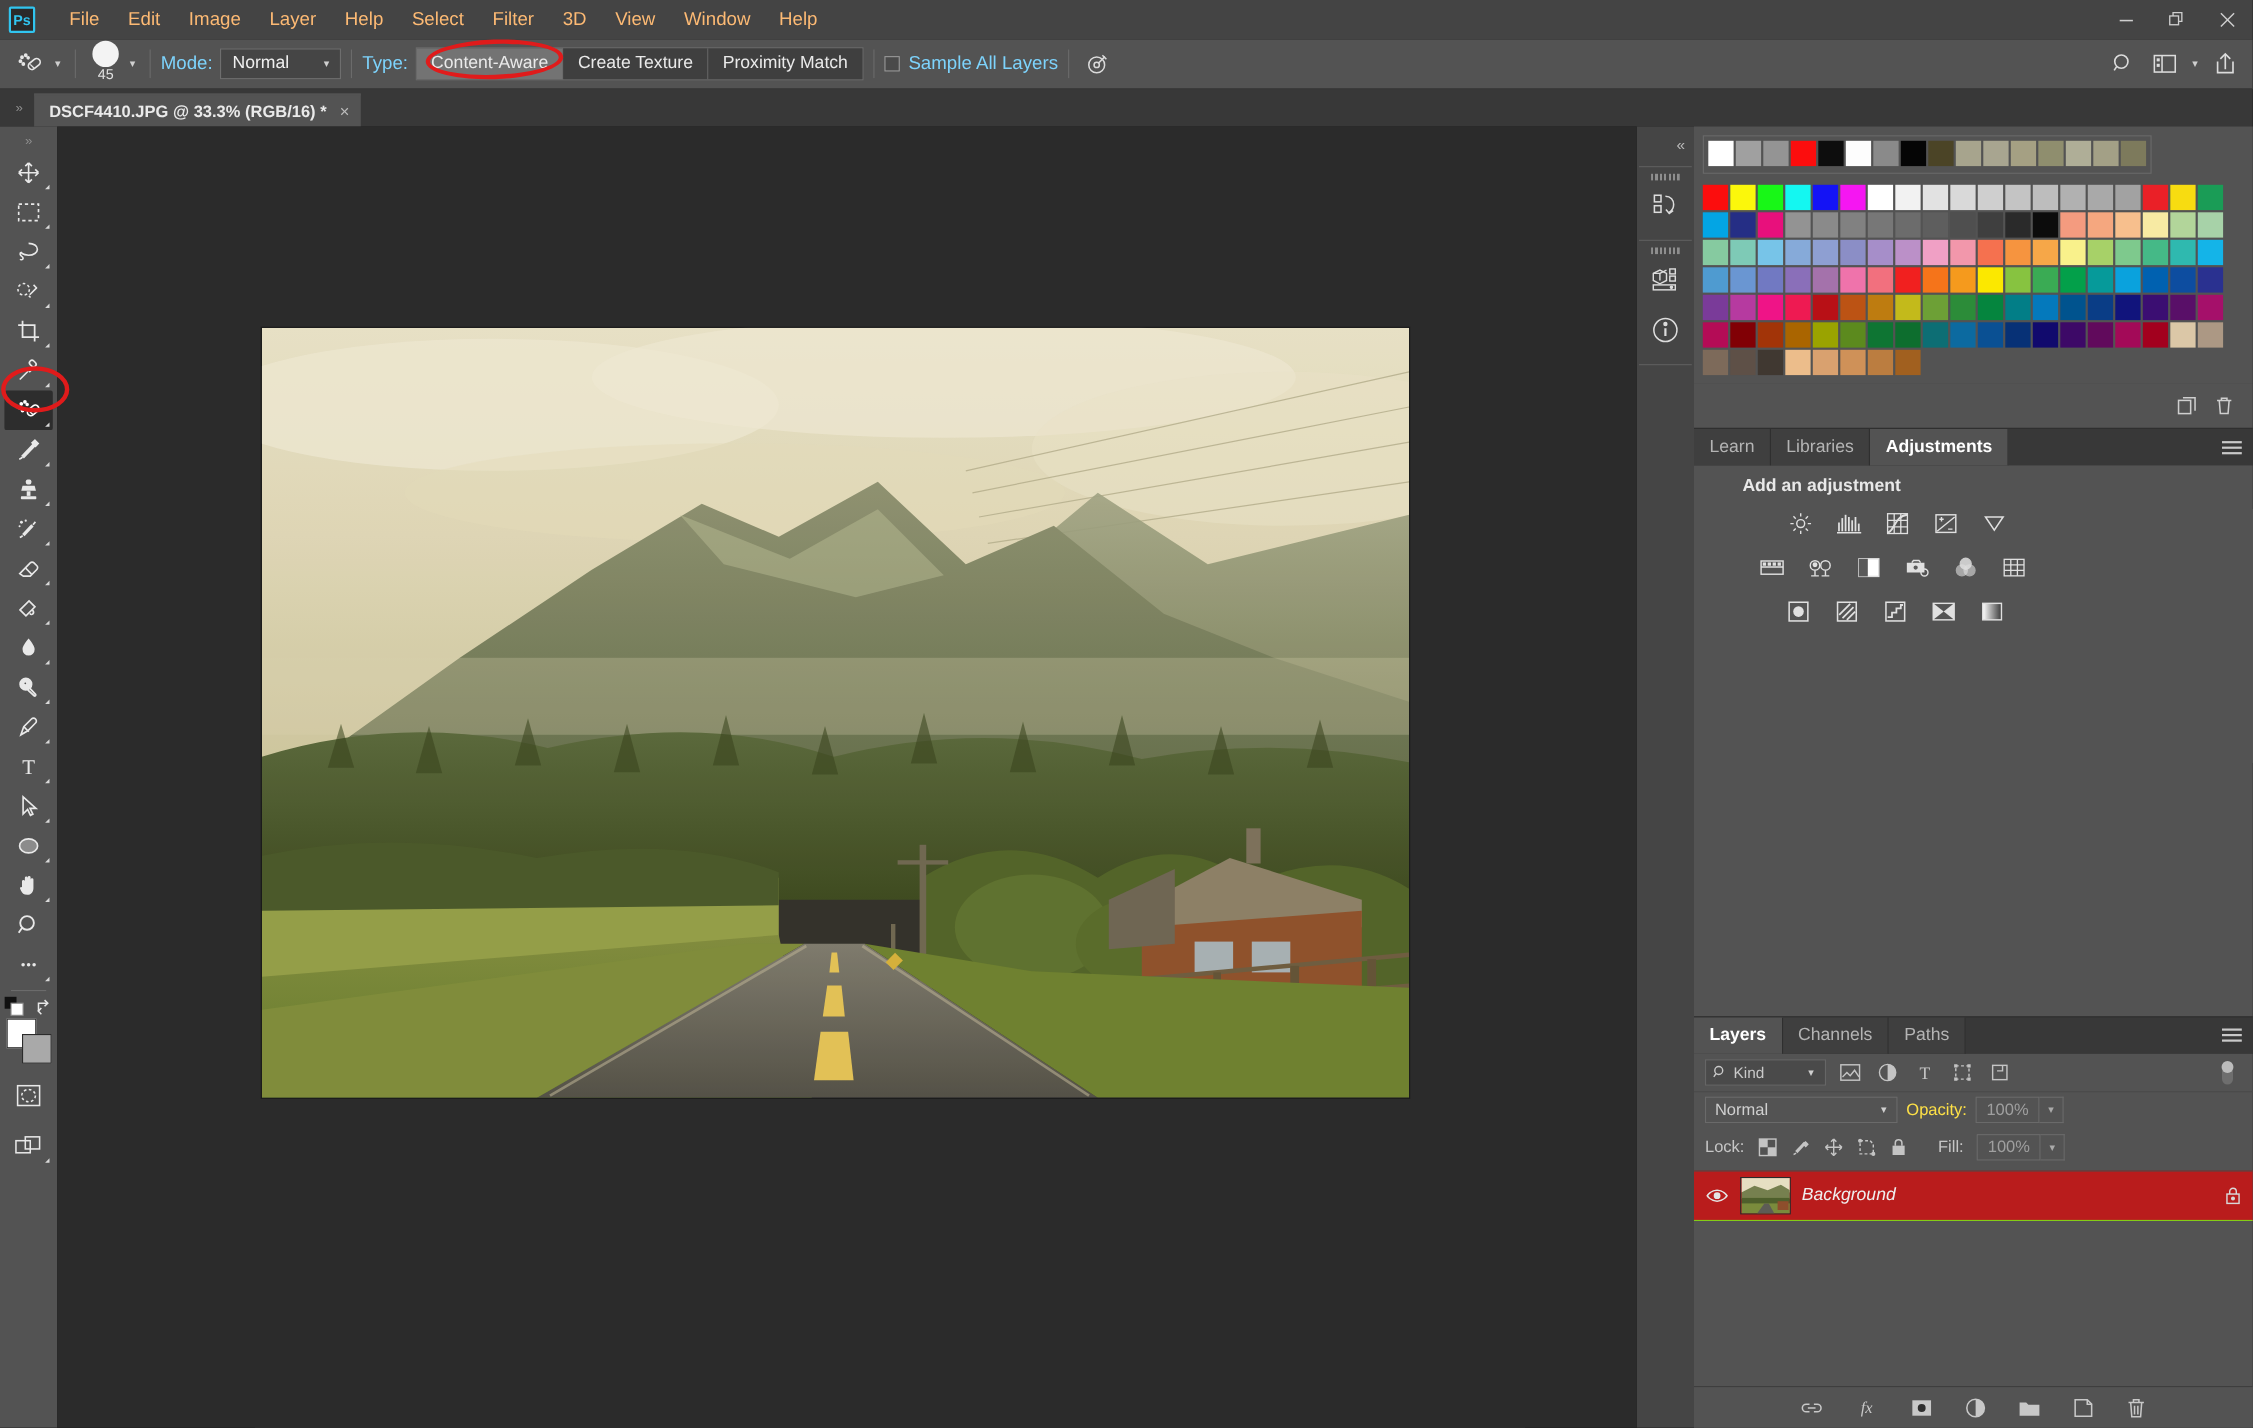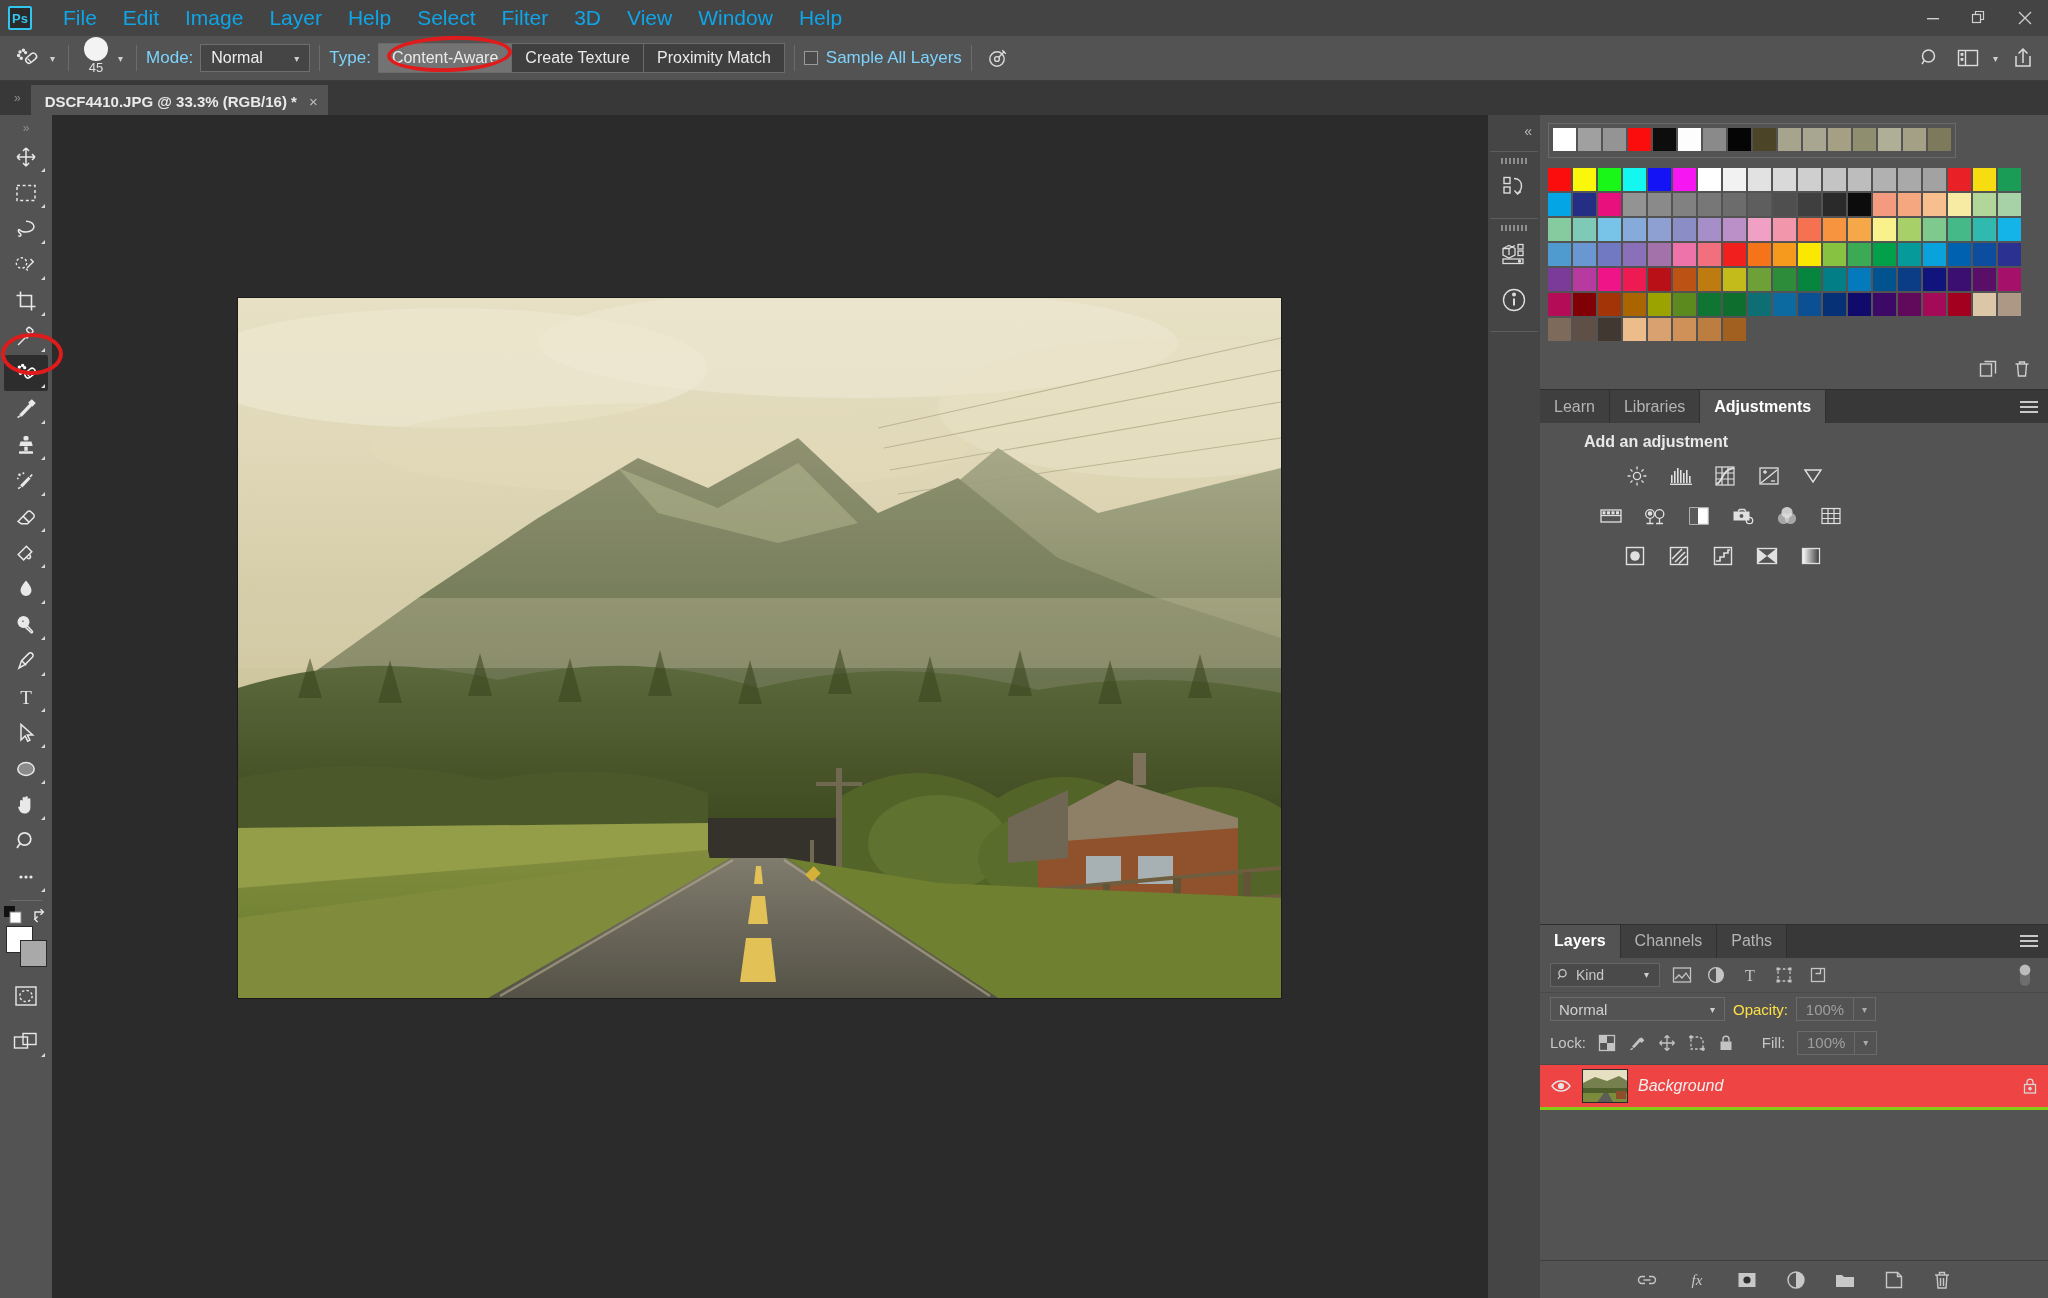--- a/index.html
+++ b/index.html
@@ -3,21 +3,21 @@
 <meta charset="utf-8">
 <style>
   * { box-sizing: border-box; margin:0; padding:0; }
   html,body{ width:2048px; height:1298px; overflow:hidden; background:#1e1e1e; }
   body{ font-family:"Liberation Sans", sans-serif; color:#d6d6d6; font-size:17px; -webkit-font-smoothing:antialiased; }
 
   
   .menubar{ height:36px; background:#444444; display:flex; align-items:center; padding-left:8px; position:relative; }
   .ps-logo{ width:24px; height:24px; border:2px solid #31c5f0; color:#31c5f0; font-size:13px; font-weight:bold;
             display:flex; align-items:center; justify-content:center; border-radius:2px; margin-right:18px; background:#2a2a2a;}
-  .menu-item{ padding:4px 13px; font-size:21px; color:#0ea5e9; cursor:default; }
+  .menu-item{ padding:4px 13px; font-size:17px; color:#fdba74; cursor:default; }
   .wincontrols{ position:absolute; right:0; top:0; height:36px; display:flex; }
   .wc{ width:46px; height:36px; display:flex; align-items:center; justify-content:center; color:#cfcfcf; font-size:16px; }
 
   
   .optionsbar{ height:45px; background:#535353; display:flex; align-items:center; padding-left:10px; position:relative;
                border-bottom:1px solid #3b3b3b; }
   .opt-sep{ width:1px; height:26px; background:#6b6b6b; margin:0 9px; }
   .tool-preset{ display:flex; align-items:center; gap:2px; }
   .tool-glyph{ width:34px; height:30px; display:flex; align-items:center; justify-content:center; }
   .chev{ font-size:10px; color:#cfcfcf; padding:0 4px; }
@@ -89,22 +89,22 @@
              gap:6px; padding:0 6px; font-size:14px; color:#c9c9c9; justify-content:space-between;}
   .filt-ico{ width:24px; height:24px; display:flex; align-items:center; justify-content:center; }
   .blend-row{ height:34px; display:flex; align-items:center; gap:8px; padding:0 10px; border-top:1px solid #4a4a4a;}
   .blend-sel{ width:175px; height:24px; background:#535353; border:1px solid #6a6a6a; display:flex;
               align-items:center; justify-content:space-between; padding:0 5px 0 8px; font-size:15px; color:#d0d0d0;}
   .num-box{ width:58px; height:24px; background:#535353; border:1px solid #6a6a6a; display:flex; align-items:center;
             justify-content:center; font-size:15px; color:#9f9f9f;}
   .mini-chev{ width:22px; height:24px; border:1px solid #6a6a6a; border-left:none; display:flex; align-items:center;
               justify-content:center; font-size:10px; color:#aaa;}
   .lock-row{ height:34px; display:flex; align-items:center; gap:12px; padding:0 10px; }
-  .layer-row{ height:46px; display:flex; align-items:center; gap:10px; padding:0 10px; background:#ef4444;
-              border-top:1px solid #4a4a4a; border-bottom:3px solid #84cc16; margin-top:4px;}
+  .layer-row{ height:46px; display:flex; align-items:center; gap:10px; padding:0 10px; background:#b91c1c;
+              border-top:1px solid #4a4a4a; border-bottom:1px solid #84cc16; margin-top:4px;}
   .layer-thumb{ width:46px; height:34px; border:1px solid #2a2a2a; overflow:hidden; position:relative;}
   .layer-name{ font-size:16px; font-style:italic; color:#efefef; flex:1; }
   .layers-footer{ height:38px; background:#535353; display:flex; align-items:center; justify-content:center;
                   gap:28px; border-top:1px solid #3e3e3e;}
 
   
   .annot{ position:absolute; border:4px solid #e01b1b; border-radius:50%; pointer-events:none; z-index:50; }
 
   svg{ display:block; }
 </style>

